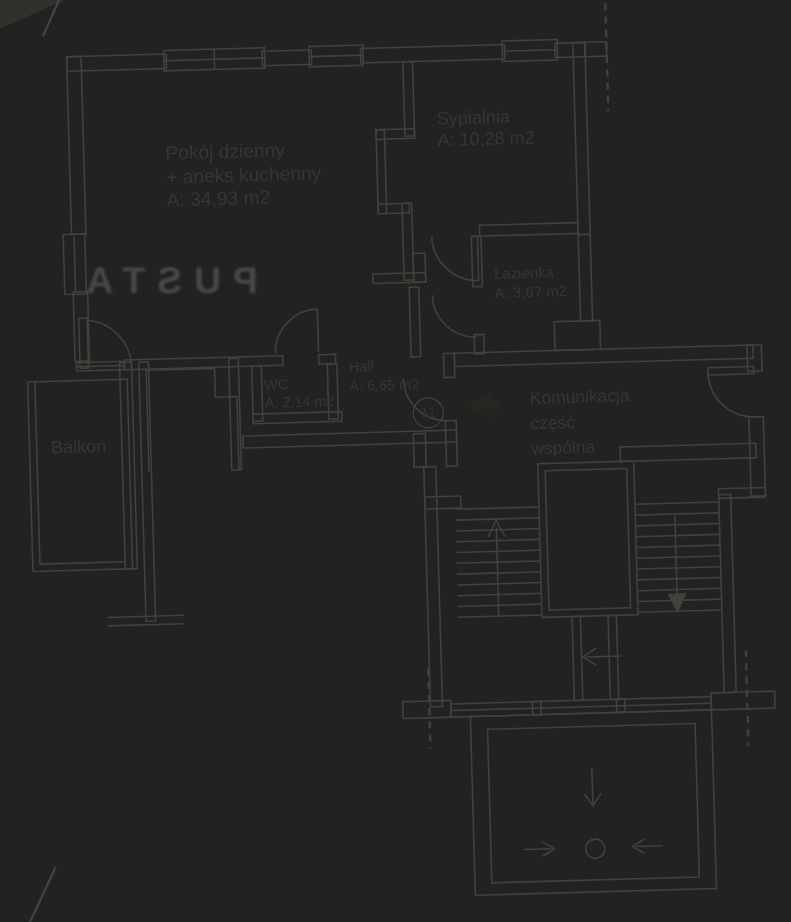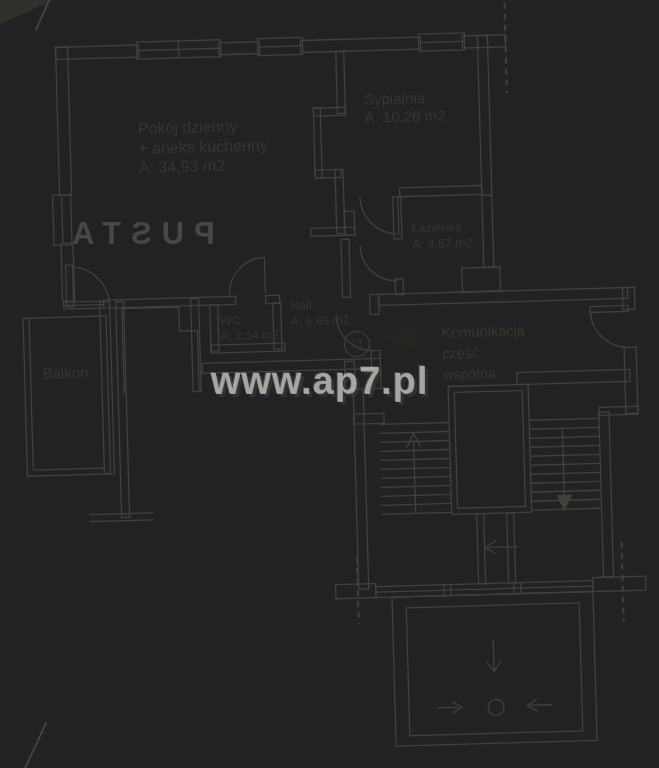--- a/index.html
+++ b/index.html
@@ -199,18 +199,17 @@
       <div>Balkon</div>
     </div>
     <div class="lbl common">
       <div>Komunikacja</div>
       <div>część</div>
       <div>wspólna</div>
     </div>
     <div class="num11">11</div>
   </div>
 
-  <div id="watermark">www.ap7.pl</div>
 
   <div id="corner-tl"></div>
   <div id="pen-tl"></div>
   <div id="pen-bl"></div>
 </div>
 
 </body></html>

